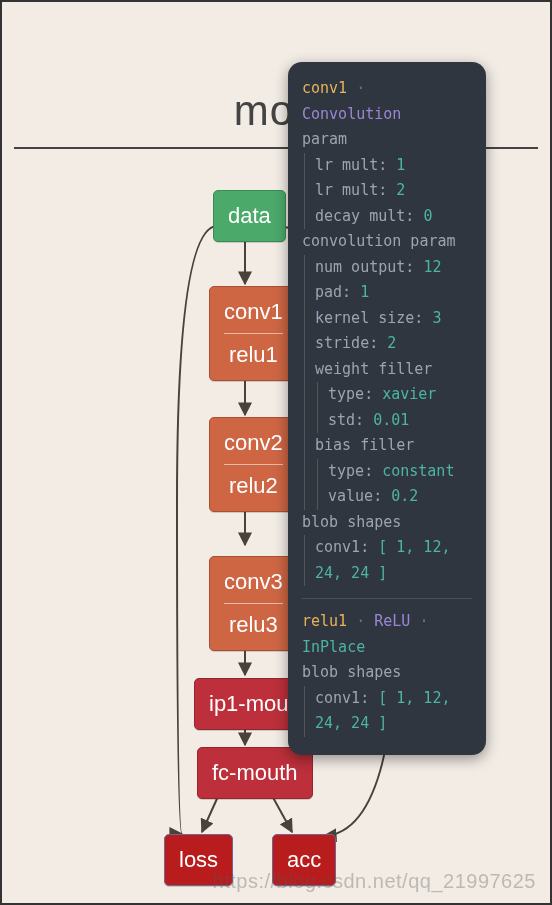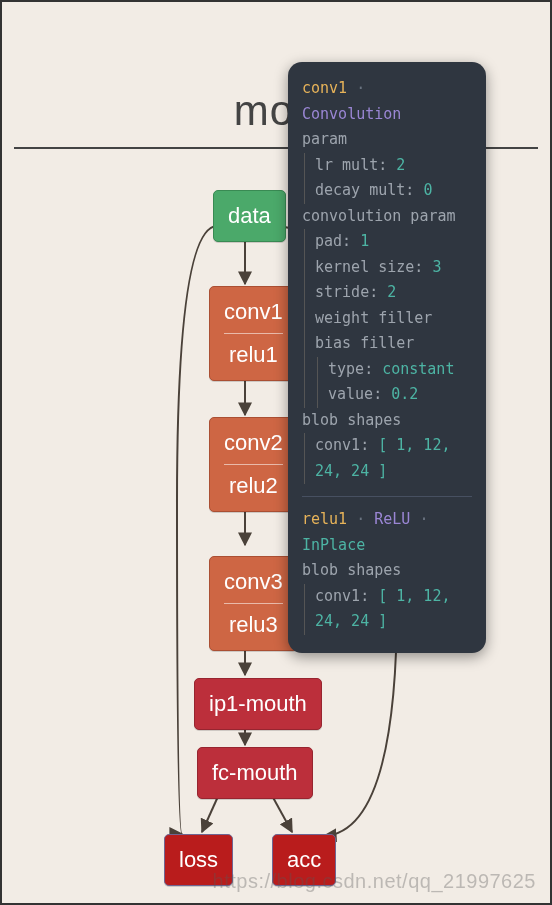--- a/index.html
+++ b/index.html
@@ -155,29 +155,35 @@
 </div>
 
 <div class="tooltip">
   <div class="tt-header">
     <span class="layer">conv1</span>
     <span class="dot"> · </span>
     <span class="type">Convolution</span>
   </div>
   <div class="tt-section">param</div>
   <div class="tt-sub">
+    <div><span class="k">lr mult</span>: <span class="v">1</span></div>
     <div><span class="k">lr mult</span>: <span class="v">2</span></div>
     <div><span class="k">decay mult</span>: <span class="v">0</span></div>
   </div>
   <div class="tt-section">convolution param</div>
   <div class="tt-sub">
+    <div><span class="k">num output</span>: <span class="v">12</span></div>
     <div><span class="k">pad</span>: <span class="v">1</span></div>
     <div><span class="k">kernel size</span>: <span class="v">3</span></div>
     <div><span class="k">stride</span>: <span class="v">2</span></div>
     <div class="tt-section">weight filler</div>
+    <div class="tt-sub">
+      <div><span class="k">type</span>: <span class="v">xavier</span></div>
+      <div><span class="k">std</span>: <span class="v">0.01</span></div>
+    </div>
     <div class="tt-section">bias filler</div>
     <div class="tt-sub">
       <div><span class="k">type</span>: <span class="v">constant</span></div>
       <div><span class="k">value</span>: <span class="v">0.2</span></div>
     </div>
   </div>
   <div class="tt-section">blob shapes</div>
   <div class="tt-sub">
     <div><span class="k">conv1</span>: <span class="v">[ 1, 12, 24, 24 ]</span></div>
   </div>

